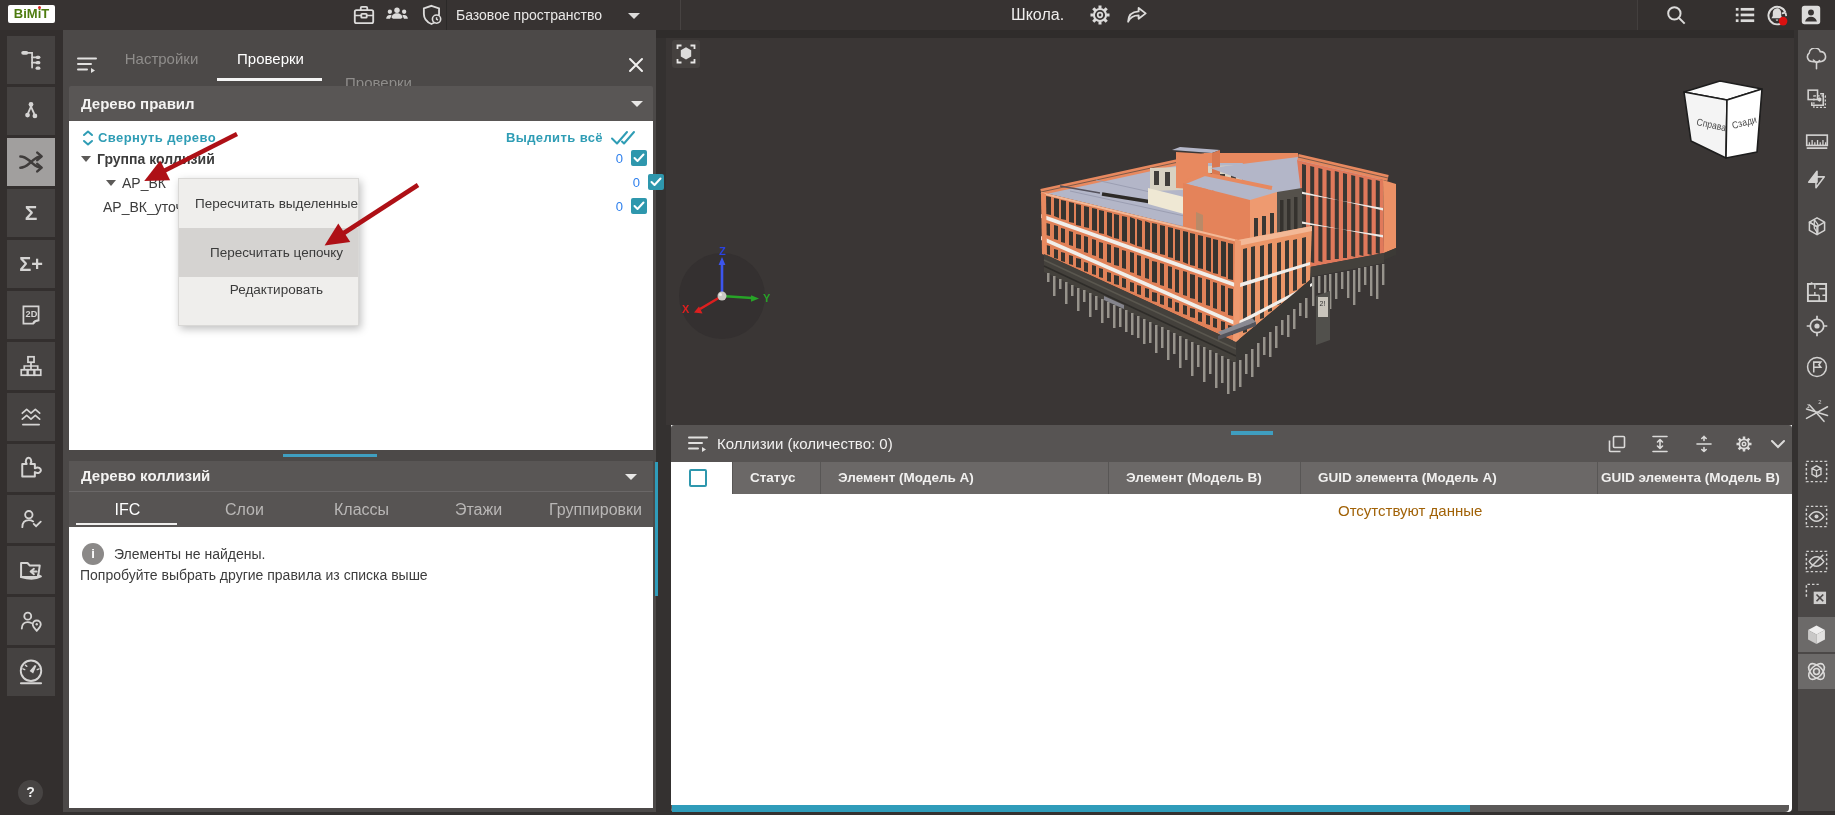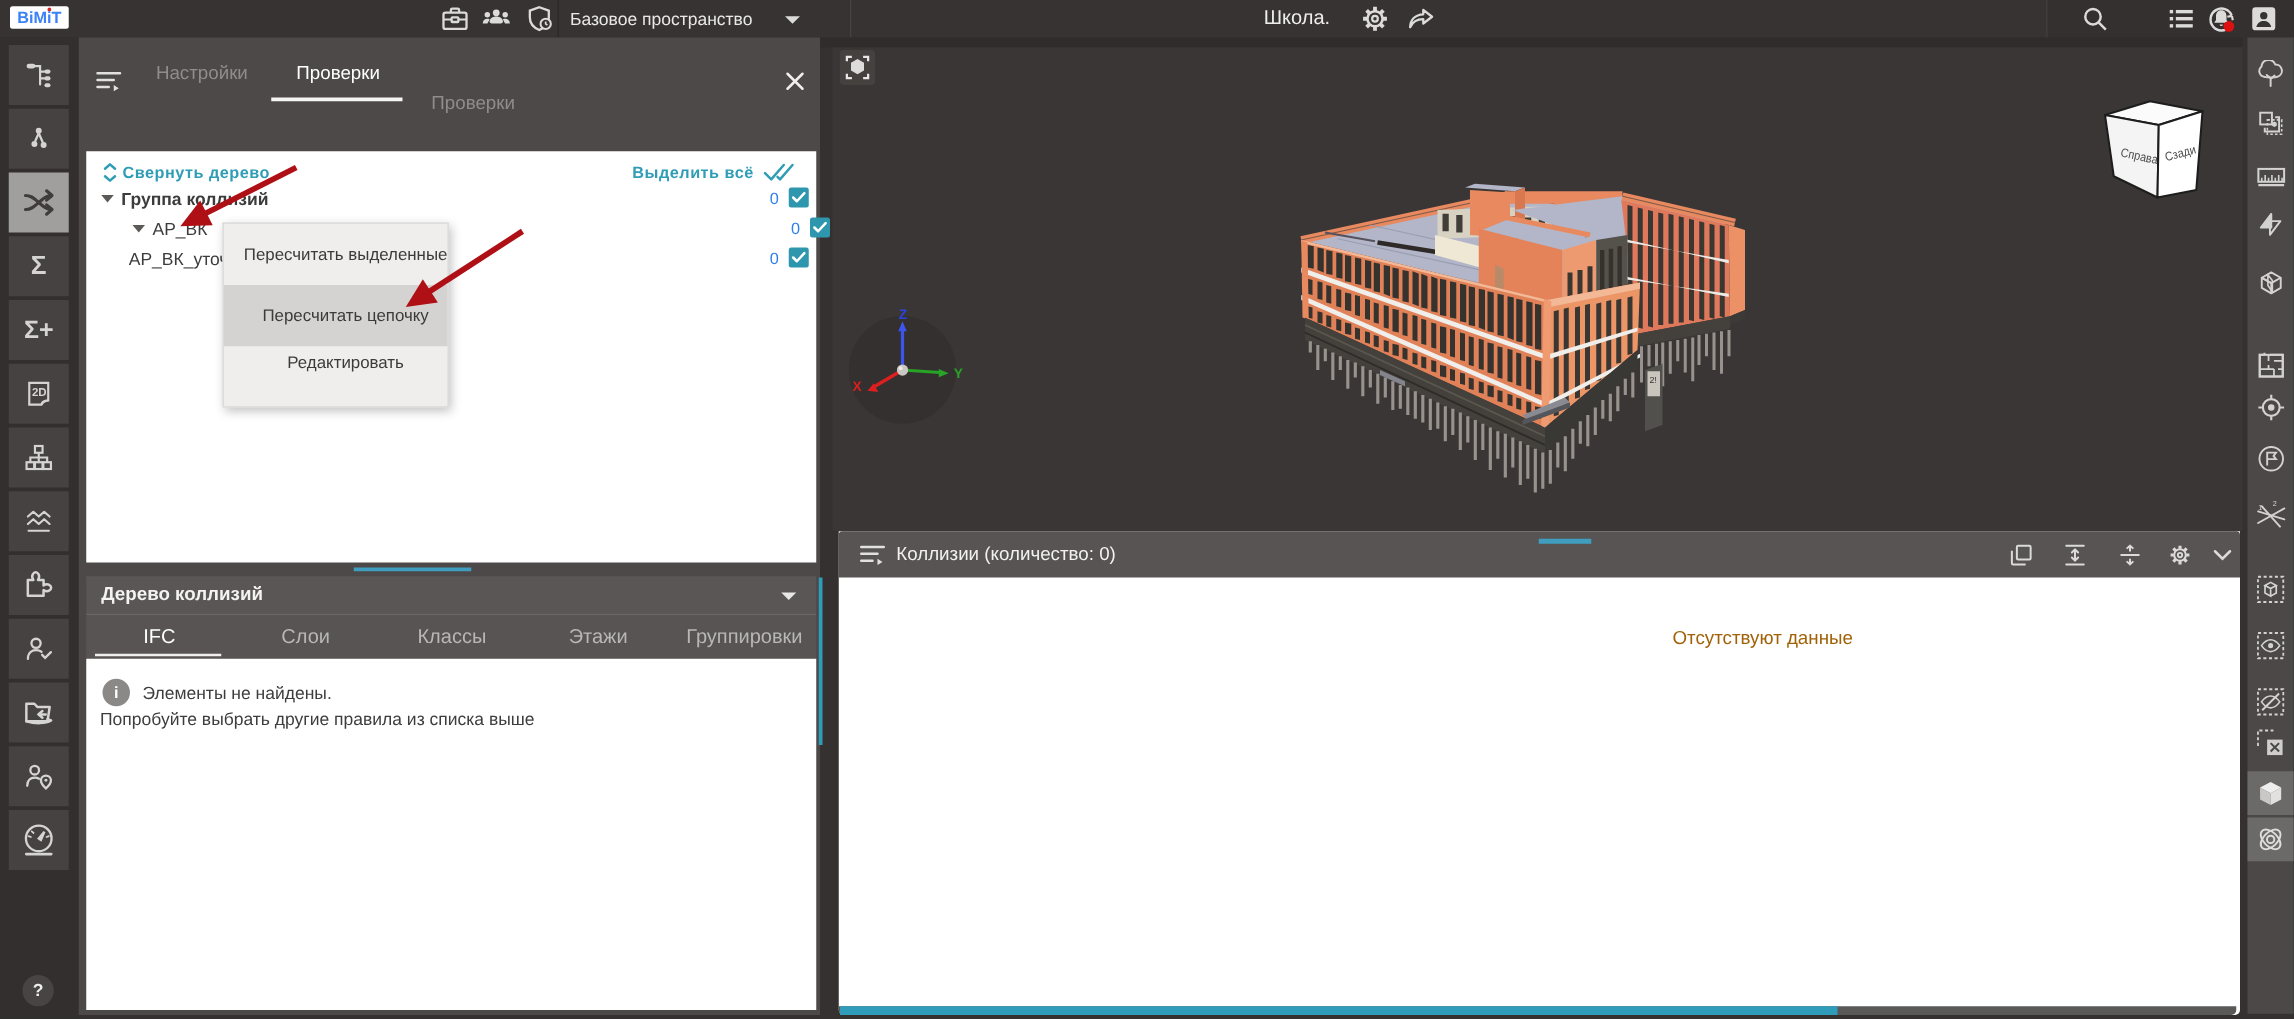--- a/index.html
+++ b/index.html
@@ -1,21 +1,21 @@
 <!DOCTYPE html>
 <html><head>
 <meta charset="utf-8">
 <style>
   * { margin:0; padding:0; box-sizing:border-box; }
   html,body { width:1835px; height:815px; overflow:hidden; background:#343130; font-family:"Liberation Sans", sans-serif; }
   #page { position:relative; width:1835px; height:815px; }
   
   #topbar { position:absolute; left:0; top:0; width:1835px; height:30px; background:#373332; }
   #logo { position:absolute; left:8px; top:5px; width:47px; height:18px; background:#fff; border-radius:2px;
-          font-weight:bold; font-size:13px; color:#3b82f6; text-align:center; line-height:18px; letter-spacing:0px;}
+          font-weight:bold; font-size:13px; color:#4d7c0f; text-align:center; line-height:18px; letter-spacing:0px;}
   .tb-ic { position:absolute; top:2px; width:26px; height:26px; color:#dcdbda; }
   #bp-label { position:absolute; left:456px; top:0; height:30px; line-height:30px; font-size:14px; color:#e9e8e7; }
   #bp-caret { position:absolute; left:628px; top:13px; width:0; height:0; border-left:6px solid transparent; border-right:6px solid transparent; border-top:6px solid #dcdbda; }
   .vsep { position:absolute; top:0; width:1px; height:30px; background:#474342; }
   #title { position:absolute; left:1011px; top:0; height:30px; line-height:30px; font-size:16px; color:#eeedec; }
   
   #ltoolbar { position:absolute; left:0; top:30px; width:63px; height:785px; background:#332f2e; }
   .lbtn { position:absolute; left:7px; width:48px; height:48px; background:#454241; display:flex; align-items:center; justify-content:center; }
   .lbtn.sel { background:#a19f9e; }
   .lbtn svg { display:block; }
@@ -244,20 +244,21 @@
           <path d="M15 13 l4 2.5 l-4 2.5 z" fill="#e2e1e0" stroke="none"></path>
         </svg>
       <div class="ptab" style="left:36px; width:125px;">Настройки</div>
       <div class="ptab act" style="left:145px; width:125px;">Проверки</div>
       <div class="ptab" style="left:253px; width:125px;margin-top:24px;">Проверки</div>
       <div id="ptab-underline"></div>
       <svg id="pclose" width="18" height="18" viewBox="0 0 18 18" stroke="#f0efee" stroke-width="2" stroke-linecap="round">
           <path d="M3 3 L15 15 M15 3 L3 15"></path>
         </svg>
     </div>
+    <div id="bar1">Дерево правил<div class="caret-w" style="right:10px; top:15px;"></div></div>
     <div id="tree1">
       <svg style="position:absolute; left:12px; top:8px;" width="14" height="18" viewBox="0 0 14 18" fill="none" stroke="#2f9db5" stroke-width="2" stroke-linecap="round" stroke-linejoin="round">
           <path d="M3 6 L7 2.5 L11 6"></path>
           <path d="M3 12 L7 15.5 L11 12"></path>
         </svg>
       <div id="collapse" class="teal">Свернуть дерево</div>
       <div id="selectall" class="teal">Выделить всё</div>
       <svg style="position:absolute; right:14px; top:8px;" width="30" height="18" viewBox="0 0 30 18" fill="none" stroke="#2f9db5" stroke-width="2" stroke-linecap="round" stroke-linejoin="round">
           <path d="M3 9.5 L8 14.5 L18 3"></path>
           <path d="M13 12.5 L15 14.5 L25 3"></path>
@@ -595,20 +596,30 @@
           <circle cx="12" cy="12" r="5.6" stroke-width="2"></circle>
           <circle cx="12" cy="12" r="2.1" stroke-width="1.8"></circle>
           <g stroke-width="3">
             <path d="M12 3 v3 M12 18 v3 M3 12 h3 M18 12 h3 M5.6 5.6 l2.2 2.2 M16.2 16.2 l2.2 2.2 M5.6 18.4 l2.2 -2.2 M16.2 7.8 l2.2 -2.2"></path>
           </g>
         </svg>
       <svg style="position:absolute; left:1099px; top:13px;" width="16" height="12" viewBox="0 0 16 12" fill="none" stroke="#dcdbda" stroke-width="2" stroke-linecap="round">
           <path d="M2 3 L8 9 L14 3"></path>
         </svg>
     </div>
+    <div id="tcols">
+      <div class="tcol" style="left:61px; width:88px;">Статус</div>
+      <div class="tcol" style="left:149px; width:288px;">Элемент (Модель А)</div>
+      <div class="tcol" style="left:437px; width:192px;">Элемент (Модель В)</div>
+      <div class="tcol" style="left:629px; width:297px;">GUID элемента (Модель А)</div>
+      <div class="tcol" style="left:926px; width:195px; padding-left:3px;">GUID элемента (Модель B)</div>
+      <div id="ccell">
+          <div id="hcbx"></div>
+        </div>
+    </div>
     <div id="nodata">Отсутствуют данные</div>
     <div id="hscroll">
         <div id="hthumb"></div>
       </div>
   </div>
 
   <svg style="position:absolute; left:0; top:0; z-index:50;" width="520" height="320" viewBox="0 0 520 320">
     <defs>
       <marker id="ah" markerWidth="6" markerHeight="6" refX="4.2" refY="3" orient="auto">
           <path d="M0.5,0.6 L5.6,3 L0.5,5.4 z" fill="#ae1016"></path>

